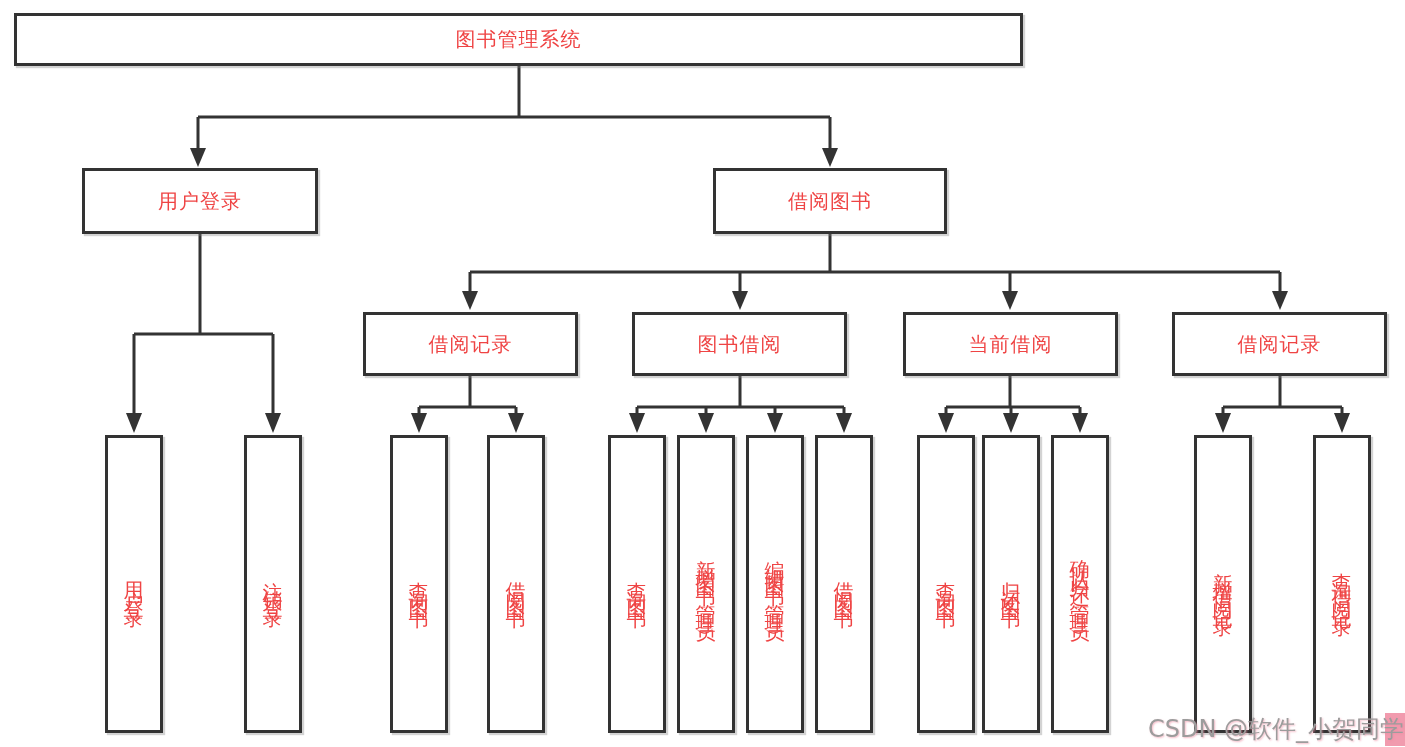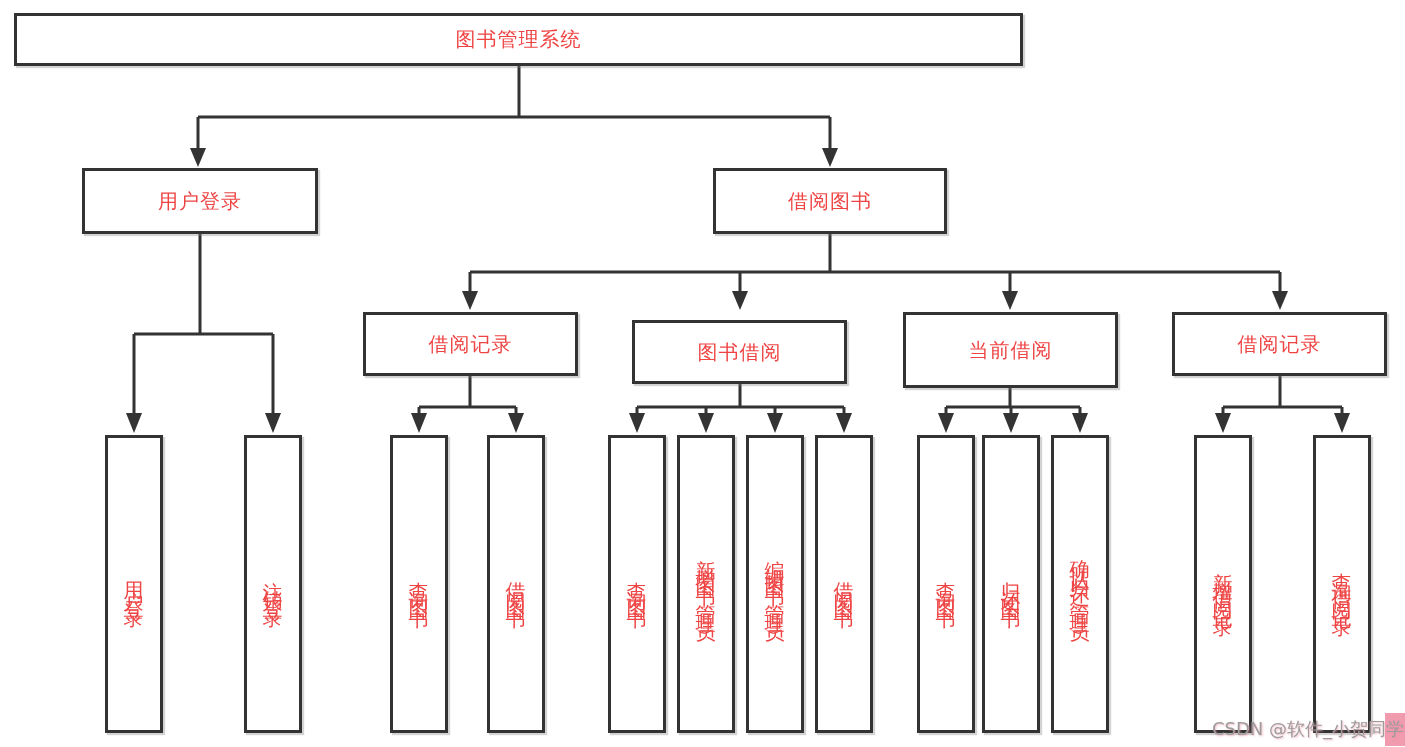--- a/index.html
+++ b/index.html
@@ -18,42 +18,42 @@
   .vbox{white-space:normal;}
   .vbox .vtext{
     writing-mode:vertical-lr;text-orientation:mixed;
     letter-spacing:9px;line-height:1;font-size:20px;
   }
   
   .n-root{left:14px;top:13px;width:1009px;height:53px;}
   .n-login{left:82px;top:168px;width:236px;height:66px;}
   .n-mgmt{left:713px;top:168px;width:234px;height:66px;}
   .n-rec{left:363px;top:312px;width:215px;height:64px;}
-  .n-borrow{left:632px;top:312px;width:215px;height:64px;margin-top:8px;}
-  .n-current{left:903px;top:312px;width:215px;height:76px;}
+  .n-borrow{left:632px;top:312px;width:215px;height:64px;}
+  .n-current{left:903px;top:312px;width:215px;height:64px;}
   .n-record{left:1172px;top:312px;width:215px;height:64px;align-items:center;}
   .leaf{top:435px;width:58px;height:298px;}
   .n-leaf-login{left:105px;}
   .n-leaf-logout{left:244px;}
   .n-rec-query{left:390px;}
   .n-rec-borrow{left:487px;}
   .n-borrow-query{left:608px;}
   .n-borrow-add{left:677px;}
   .n-borrow-edit{left:746px;}
   .n-borrow-lend{left:815px;}
   .n-cur-query{left:917px;}
   .n-cur-return{left:982px;}
   .n-cur-confirm{left:1051px;}
   .n-record-add{left:1194px;}
   .n-record-query{left:1313px;}
   
   .watermark{position:absolute;right:0;top:710px;height:37px;display:flex;align-items:center;}
   .wm-accent{position:absolute;right:0;top:3px;width:20px;height:33px;background:#ee8aa0;opacity:0.85;}
   .wm-text{
-    position:relative;font-size:18px;color:#9c9c9c;padding-right:1px;
+    position:relative;font-size:24px;color:#9c9c9c;padding-right:1px;
     text-shadow:1px 1px 2px rgba(238,138,160,0.6);
   }
 </style>
 </head>
 <body>
 
 <svg class="connectors" viewBox="0 0 1405 747" xmlns="http://www.w3.org/2000/svg" fill="none" stroke="#333333" stroke-width="3">
   <g>
     <path d="M519 66 V117 M198 117 H830 M198 117 V150 M830 117 V150"></path>
     <polygon points="190,148 206,148 198,167" fill="#333333" stroke="none"></polygon>

